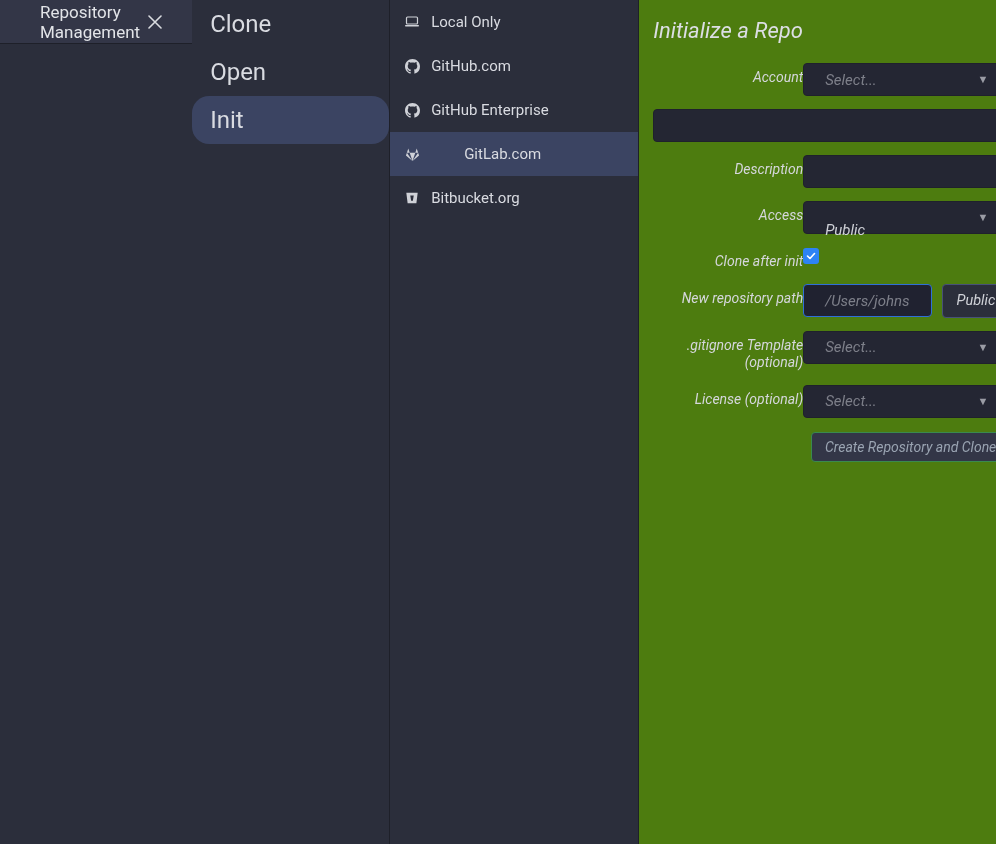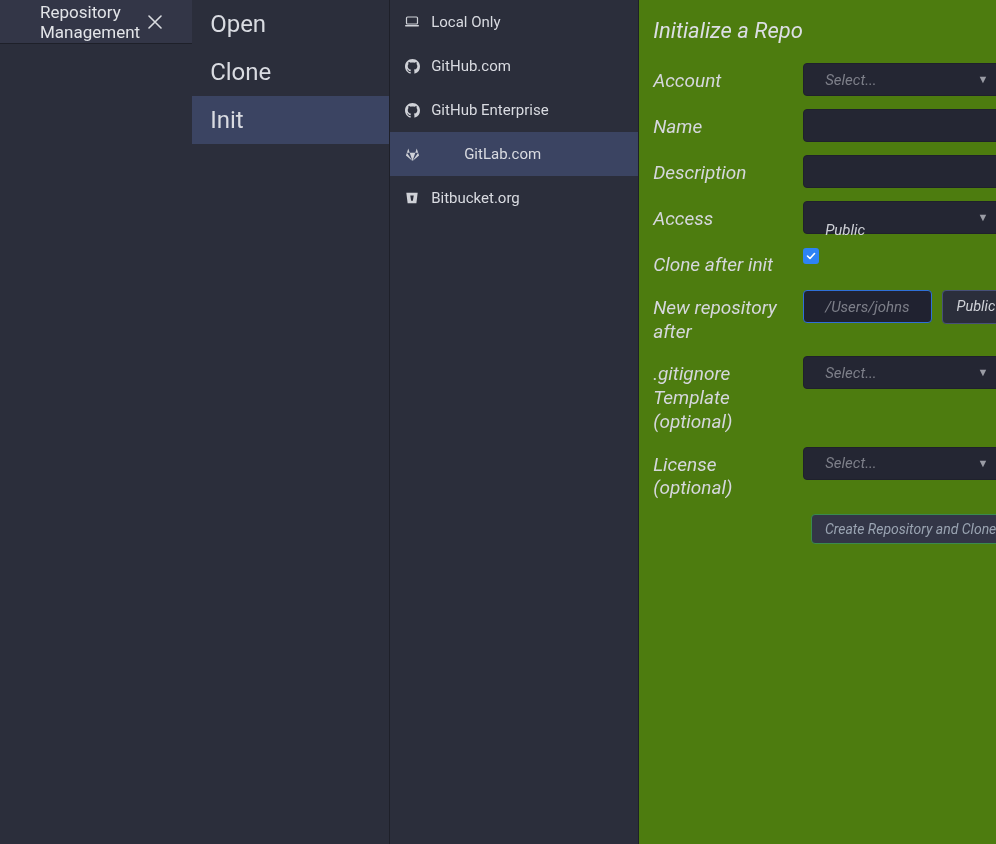--- a/index.html
+++ b/index.html
@@ -44,20 +44,21 @@
   }
   .left-item {
     padding: 10px 18px;
     font-size: 24px;
     color: #d9dbe1;
     cursor: pointer;
     font-weight: 400;
   }
   .left-item.selected {
     background: #3b4462;
+    border-radius: 17px;
   }
   .mid-col {
     width: 249px;
     background: #2b2e3b;
     border-right: 1px solid #1e2029;
   }
   .mid-item {
     display: flex;
     align-items: center;
     gap: 11px;
@@ -86,24 +87,23 @@
     font-weight: 400;
   }
   .form-row {
     display: flex;
     align-items: flex-start;
     margin-bottom: 13px;
   }
   .form-label {
     width: 150px;
     min-width: 150px;
-    text-align: left;
-    padding-right: 14px;
+    text-align: right;
     padding-top: 6px;
-    font-size: 19px;
+    font-size: 14px;
     color: #d5d7dc;
     line-height: 1.25;
   }
   .form-control-wrap {
     flex: 1;
     display: flex;
     gap: 10px;
     align-items: center;
   }
   .select-box,
@@ -175,22 +175,22 @@
     <span class="titlebar-title">Repository Management</span>
     <span class="close-btn">
       <svg width="14" height="14" viewBox="0 0 14 14">
           <path d="M1 1 L13 13 M13 1 L1 13" stroke="#dadce0" stroke-width="1.6" stroke-linecap="round"></path>
         </svg>
     </span>
   </div>
   <div class="body">
 
     <div class="left-col">
+      <div class="left-item">Clone</div>
       <div class="left-item">Open</div>
-      <div class="left-item">Clone</div>
       <div class="left-item selected">Init</div>
     </div>
 
     <div class="mid-col">
       <div class="mid-item">
         <span class="mid-icon">
           <svg width="16" height="16" viewBox="0 0 16 16">
               <rect x="2.5" y="3" width="11" height="7" rx="1" fill="none" stroke="#cfd1d7" stroke-width="1.2"></rect>
               <rect x="1" y="11" width="14" height="1.5" rx="0.7" fill="#cfd1d7"></rect>
             </svg>
@@ -238,21 +238,20 @@
         <div class="form-label">Account</div>
         <div class="form-control-wrap">
           <div class="select-box">
             <span class="select-placeholder">Select...</span>
             <span class="caret">▼</span>
           </div>
         </div>
       </div>
 
       <div class="form-row">
-        <div class="form-label">Name</div>
         <div class="form-control-wrap">
           <div class="input-box"></div>
         </div>
       </div>
 
       <div class="form-row">
         <div class="form-label">Description</div>
         <div class="form-control-wrap">
           <div class="input-box"></div>
         </div>
@@ -273,21 +272,21 @@
         <div class="form-control-wrap">
           <div class="checkbox">
             <svg width="10" height="10" viewBox="0 0 10 10">
                 <path d="M1.5 5 L4 7.5 L8.5 2.5" stroke="white" stroke-width="1.6" fill="none" stroke-linecap="round" stroke-linejoin="round"></path>
               </svg>
           </div>
         </div>
       </div>
 
       <div class="form-row">
-        <div class="form-label">New repository after</div>
+        <div class="form-label">New repository path</div>
         <div class="form-control-wrap">
           <div class="input-box focus">
             <span class="select-placeholder">/Users/johns</span>
           </div>
           <div class="btn">Public</div>
         </div>
       </div>
 
       <div class="form-row">
         <div class="form-label" style="white-space:pre-line">.gitignore Template

